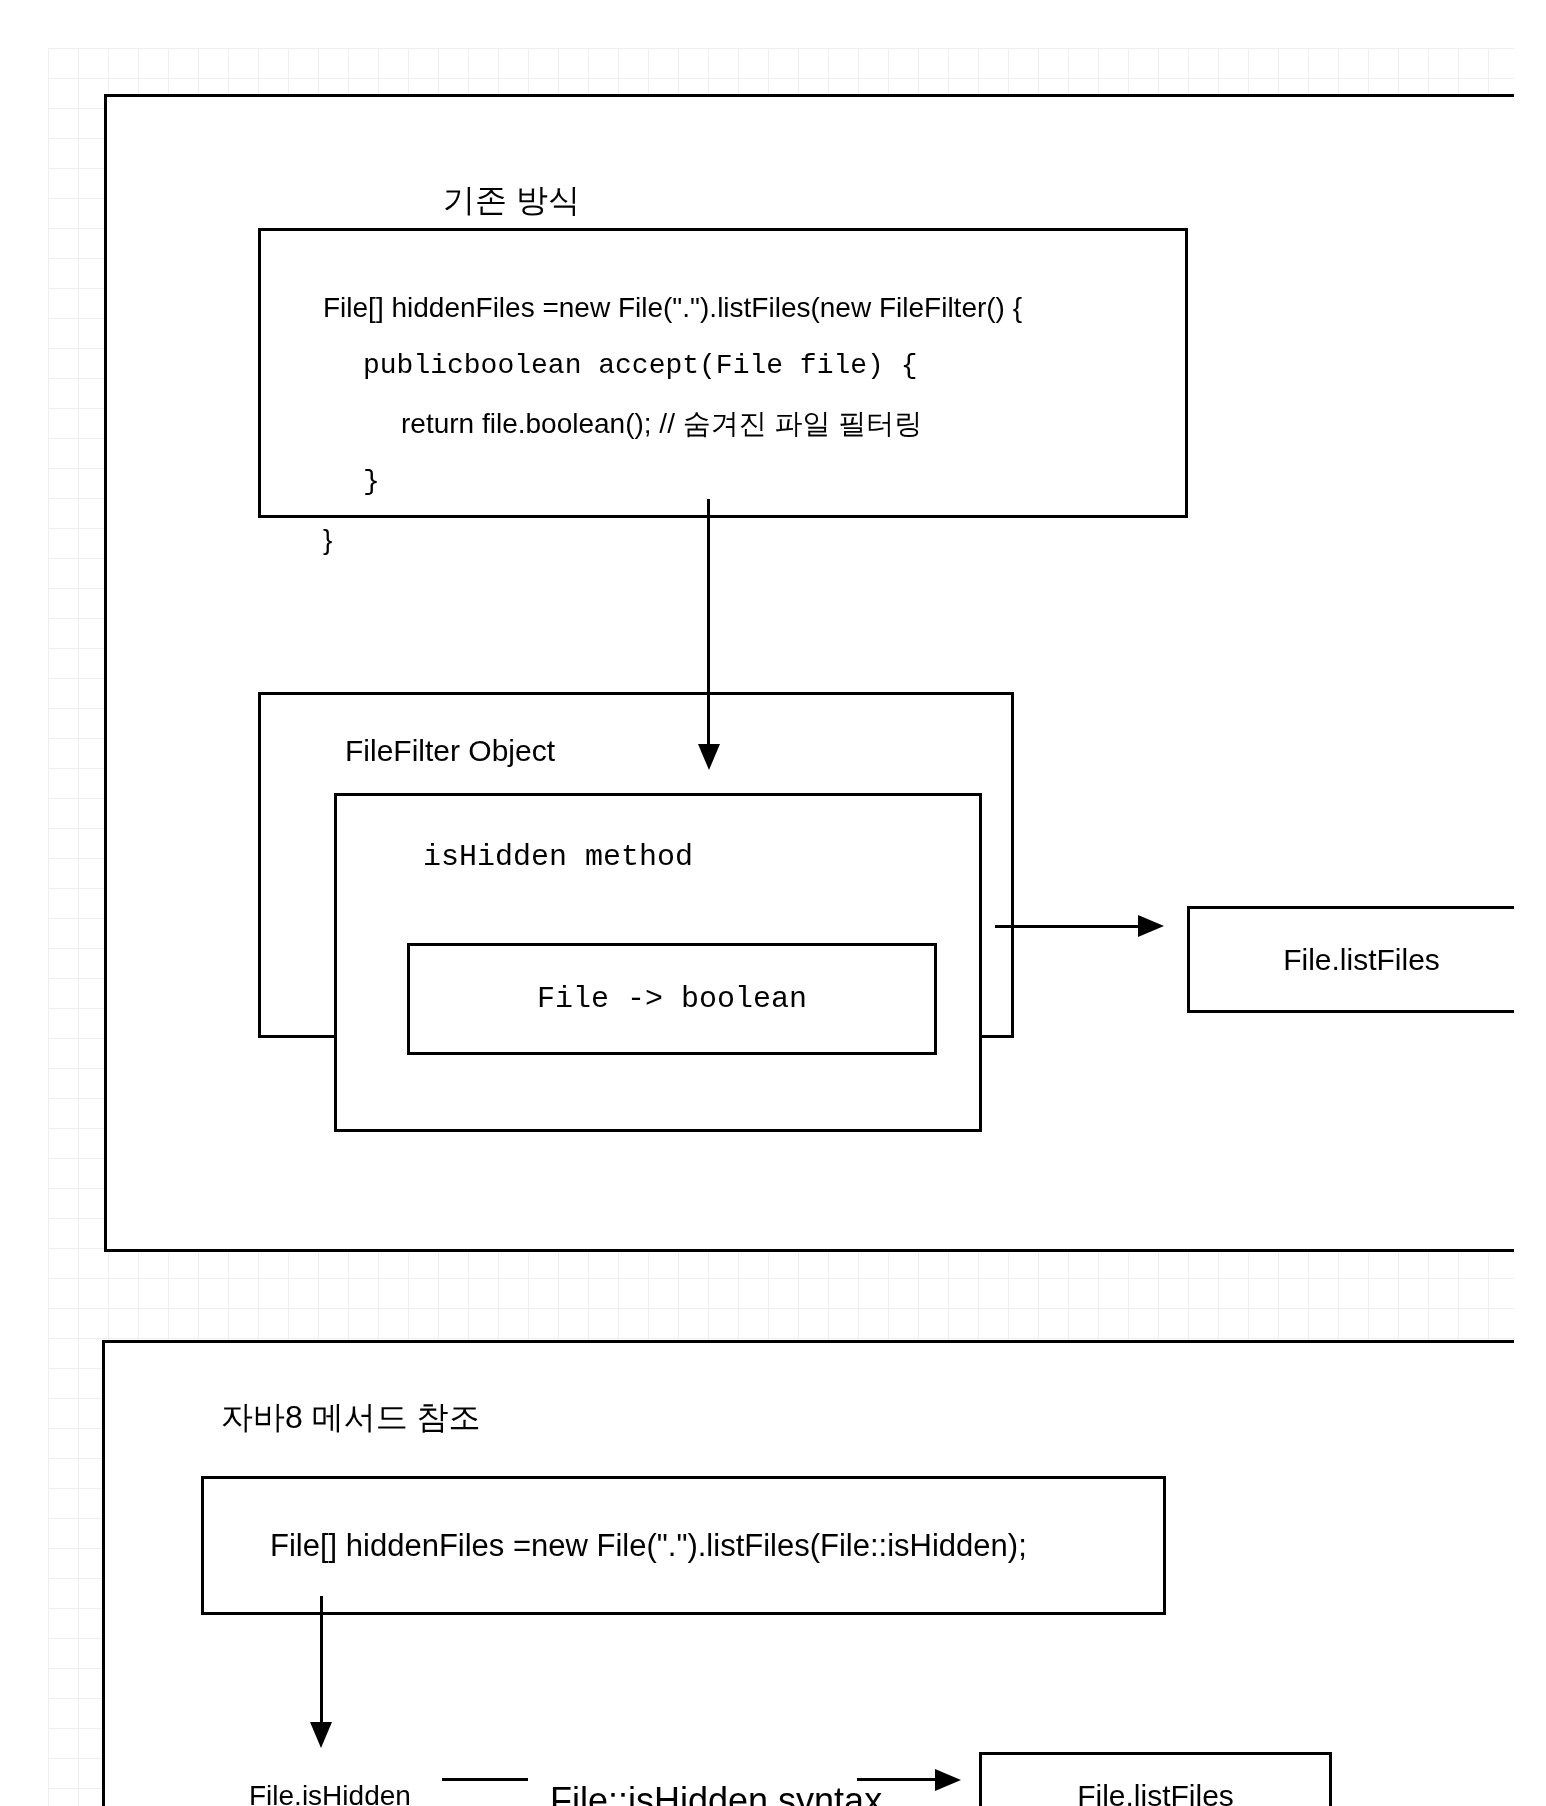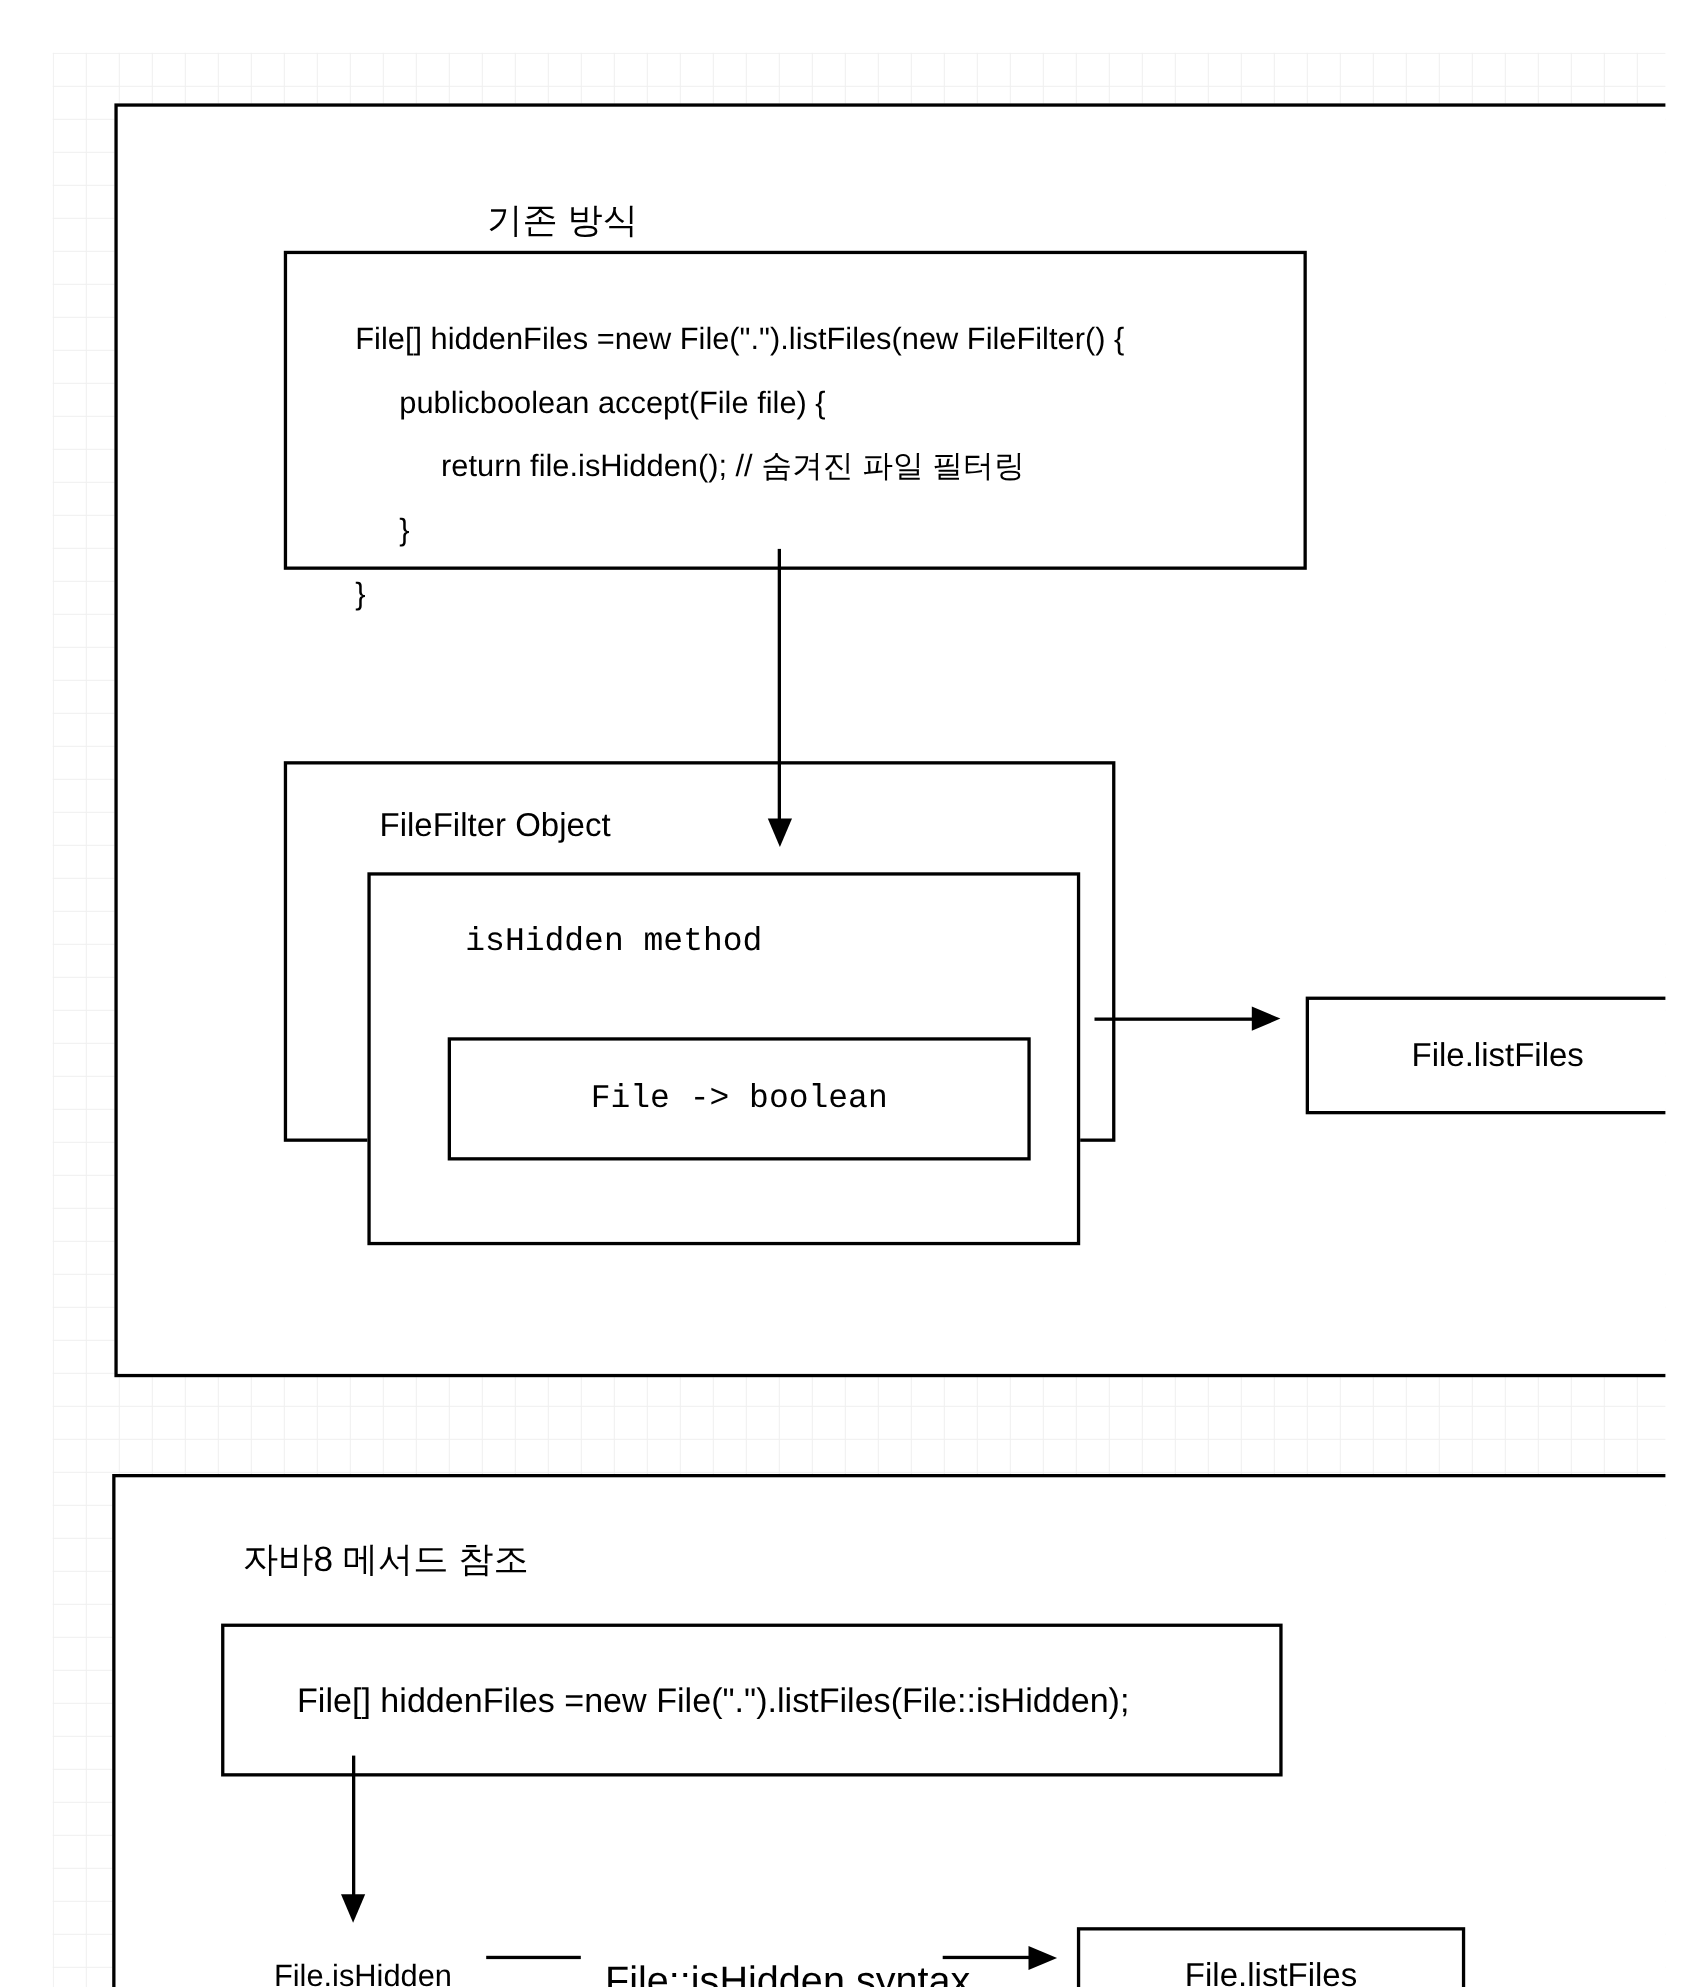--- a/index.html
+++ b/index.html
@@ -33,21 +33,21 @@
     text-align: center;
   }
 
   
   .outer-top   { left: 40px;  top: 30px;   width: 1470px; height: 1158px; }
   .title-1     { left: 320px; top: 66px;   font-size: 32px; }
 
   .code-box-1  { left: 175px; top: 145px;  width: 930px;  height: 290px; }
   .code-1      { padding: 24px 14px 0 30px; font-size: 28px; }
   .code-line   { line-height: 42px; white-space: pre; }
-  .ind-1       { padding-left: 40px; }
+  .ind-1       { padding-left: 40px; font-family: Liberation Mono, monospace; }
   .ind-2       { padding-left: 78px; }
 
   
   .outer-bottom { left: 38px;  top: 1276px; width: 1540px; height: 484px; }
   .code-2       { padding-left: 50px; font-size: 31px; white-space: pre; }
 
   
   .vline { position: absolute; width: 3px; background: #000000; }
   .hline { position: absolute; height: 3px; background: #000000; }
 
@@ -80,21 +80,21 @@
 <div class="canvas">
 
   <div class="box outer-top">
 
     <div class="label title-1">기존 방식</div>
 
     <div class="box code-box-1" style="left:135px; top:115px;">
       <div class="code-1">
         <div class="code-line">File[] hiddenFiles =new File(".").listFiles(new FileFilter() {</div>
         <div class="code-line ind-1">publicboolean accept(File file) {</div>
-        <div class="code-line ind-2">return file.isHidden(); // 숨겨진 파일 필터링</div>
+        <div class="code-line ind-2">return file.boolean(); // 숨겨진 파일 필터링</div>
         <div class="code-line ind-1">}</div>
         <div class="code-line">}</div>
       </div>
     </div>
 
     <div class="box" style="left:135px; top:579px; width:756px; height:346px;">
       <div class="label" style="left:68px; top:23px; font-size:30px;">FileFilter Object</div>
 
       <div class="box" style="left:57px; top:82px; width:648px; height:339px;font-family:Liberation Mono, monospace;">
         <div class="label" style="left:70px; top:28px; font-size:30px;">isHidden method</div>

